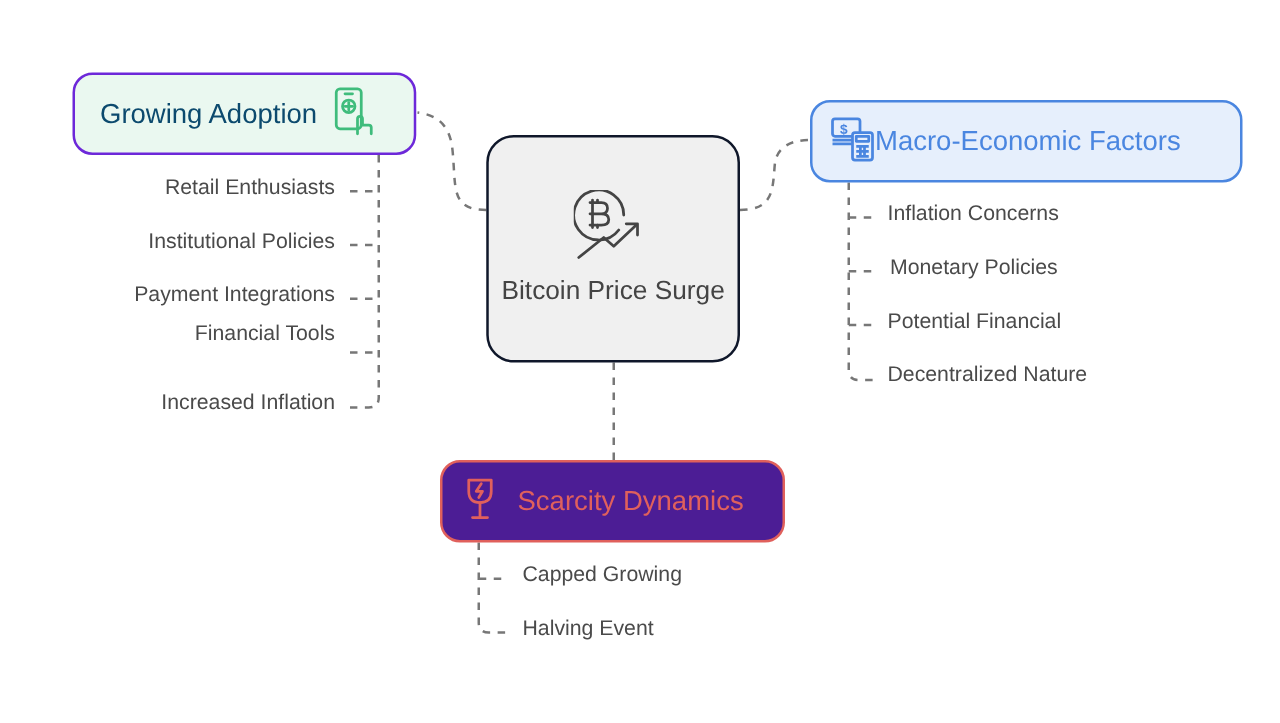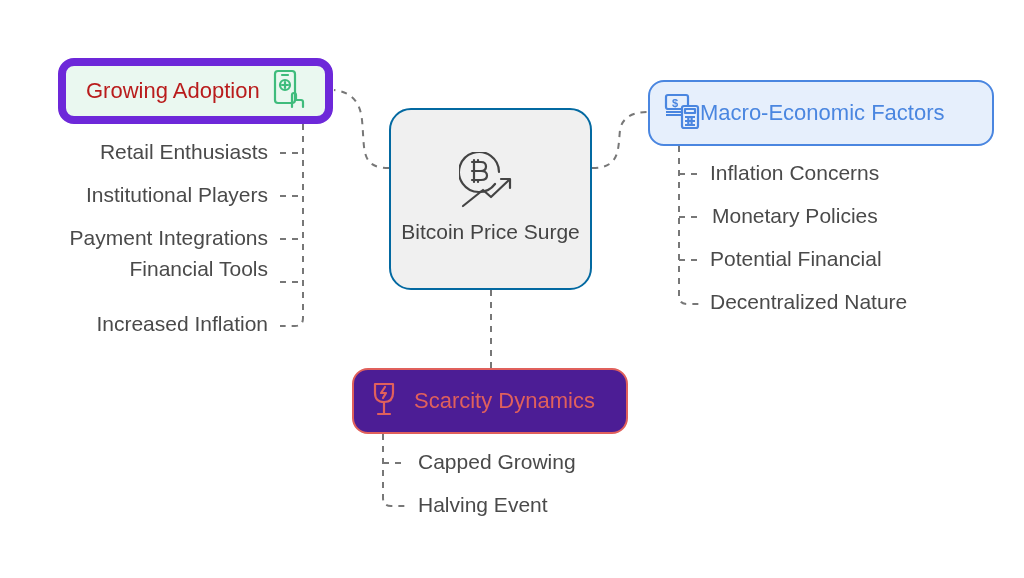--- a/index.html
+++ b/index.html
@@ -1,33 +1,33 @@
 <!DOCTYPE html>
 <html><head>
 <meta charset="utf-8">
 <style>
   html, body { margin: 0; padding: 0; background: #ffffff; }
   body { width: 1024px; height: 578px; position: relative; overflow: hidden;
          font-family: "Liberation Sans", "DejaVu Sans", sans-serif; }
   svg.connectors { position: absolute; left: 0; top: 0; width: 1024px; height: 578px; }
   .node { position: absolute; box-sizing: border-box; display: flex; align-items: center; border-radius: 16px; }
-  .green { left: 58px; top: 58px; width: 275px; height: 66px; background: #eaf8f0; border: 8px solid #6d28d9; color: #b91c1c; }
+  .green { left: 58px; top: 58px; width: 275px; height: 66px; background: #eaf8f0; border: 2px solid #6d28d9; color: #0c4a6e; }
   .blue { left: 648px; top: 80px; width: 346px; height: 66px; background: #e6effc; border: 2px solid #4a86e0; color: #4a86e0; }
   .red { left: 352px; top: 368px; width: 276px; height: 66px; background: #4c1d95; border: 2px solid #e0605c; color: #e0605c; }
-  .center { left: 389px; top: 108px; width: 203px; height: 182px; background: #f0f0f0; border: 2px solid #0369a1; border-radius: 22px;
+  .center { left: 389px; top: 108px; width: 203px; height: 182px; background: #f0f0f0; border: 2px solid #0f172a; border-radius: 22px;
             flex-direction: column; justify-content: center; color: #444; }
   .node-title { font-size: 22px; white-space: nowrap; }
   .green .node-title { margin-left: 20px; }
   .green .icon { margin-left: 12px; }
   .blue .icon { margin-left: 14px; }
   .blue .node-title { margin-left: 0; }
   .red .icon { margin-left: 18px; }
   .red .node-title { margin-left: 18px; }
   .center .node-title { font-size: 21px; text-align: center; line-height: 28px; white-space: normal; margin-top: 4px; }
-  .item { position: absolute; font-size: 21px; color: #4a4a4a; white-space: nowrap; }
+  .item { position: absolute; font-size: 17px; color: #4a4a4a; white-space: nowrap; }
   .left-item { right: 756px; text-align: right; }
 </style>
 </head>
 <body>
 
 <svg class="connectors" viewBox="0 0 1024 578">
   <g fill="none" stroke="#777" stroke-width="2" stroke-dasharray="6 6">
     <path d="M389 168 C 360 168, 365 150, 362 120 C 360 100, 350 92, 334 90"></path>
     <path d="M592 168 C 620 168, 618 150, 620 130 C 622 118, 632 112, 648 112"></path>
     <path d="M491 290 L 491 368"></path>
@@ -47,21 +47,21 @@
       <rect x="3" y="2" width="20" height="32" rx="3"></rect>
       <line x1="10" y1="6" x2="16" y2="6"></line>
       <circle cx="13" cy="16" r="5"></circle>
       <line x1="13" y1="13" x2="13" y2="19"></line>
         <line x1="10" y1="16" x2="16" y2="16"></line>
       <path d="M20 38 L20 26 Q20 24 22 24 Q24 24 24 26 L24 31 L29 31 Q31 31 31 33 L31 38"></path>
     </svg>
   </span>
 </div>
 <div class="item left-item" style="top:140px">Retail Enthusiasts</div>
-<div class="item left-item" style="top:183px">Institutional Players</div>
+<div class="item left-item" style="top:183px">Institutional Policies</div>
 <div class="item left-item" style="top:226px">Payment Integrations</div>
 <div class="item left-item" style="top:257px">Financial Tools</div>
 <div class="item left-item" style="top:312px">Increased Inflation</div>
 
 <div class="node center">
   <span class="icon">
     <svg width="64" height="58" viewBox="0 0 64 58" fill="none" stroke="#444" stroke-width="2.2" stroke-linecap="round" stroke-linejoin="round">
       <path d="M36 32 A 20 20 0 1 1 40 20"></path>
       <path d="M15 8 L15 30 M19 8 L19 10 M19 28 L19 30"></path>
       <path d="M13 10 L22 10 Q27 10 27 14.5 Q27 19 22 19 L13 19 M22 19 Q28 19 28 23.5 Q28 28 22 28 L13 28"></path>

